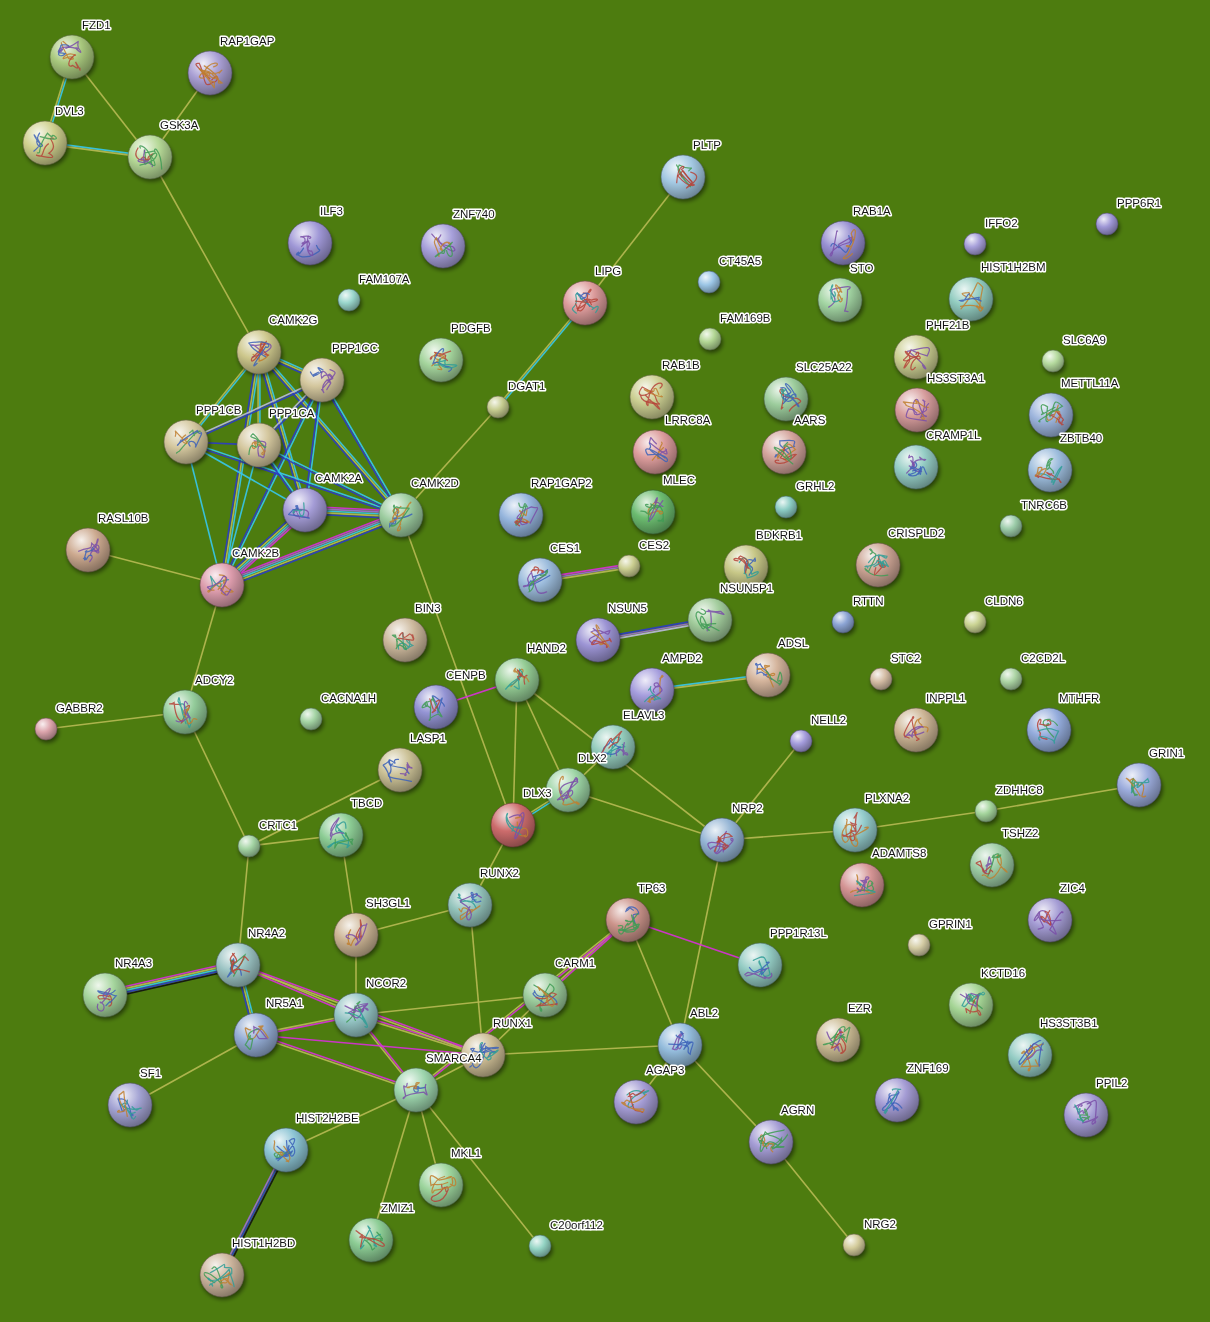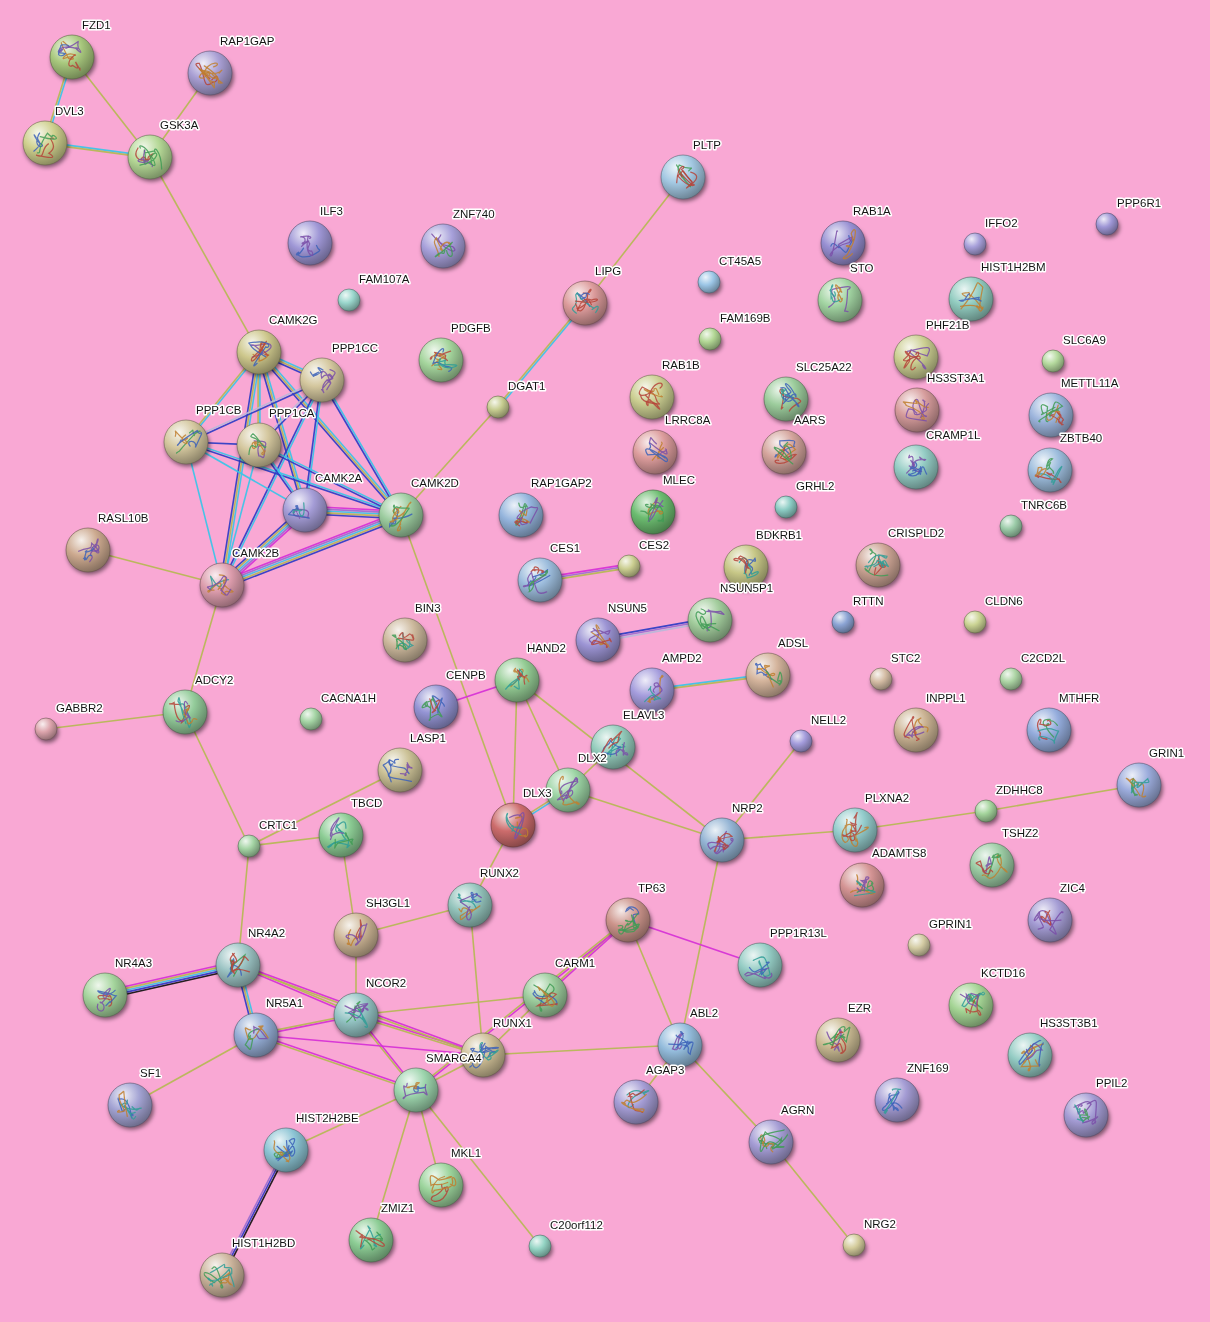--- a/index.html
+++ b/index.html
@@ -1,16 +1,16 @@
 <!DOCTYPE html>
 <html><head>
 <meta charset="utf-8">
 <style>
   html,body{margin:0;padding:0;background:#ffffff;}
-  .stage{width:1210px;height:1322px;position:relative;background:#f9a8d4;overflow:hidden;}
+  .stage{width:1210px;height:1322px;position:relative;background:#4d7c0f;overflow:hidden;}
   svg{display:block;}
   .node-label{
     font-family:"Liberation Sans",sans-serif;
     font-size:11.5px;
     fill:#141414;
     paint-order:stroke;
     stroke:#ffffff;
     stroke-width:3px;
     stroke-linejoin:round;
     text-anchor:start;

